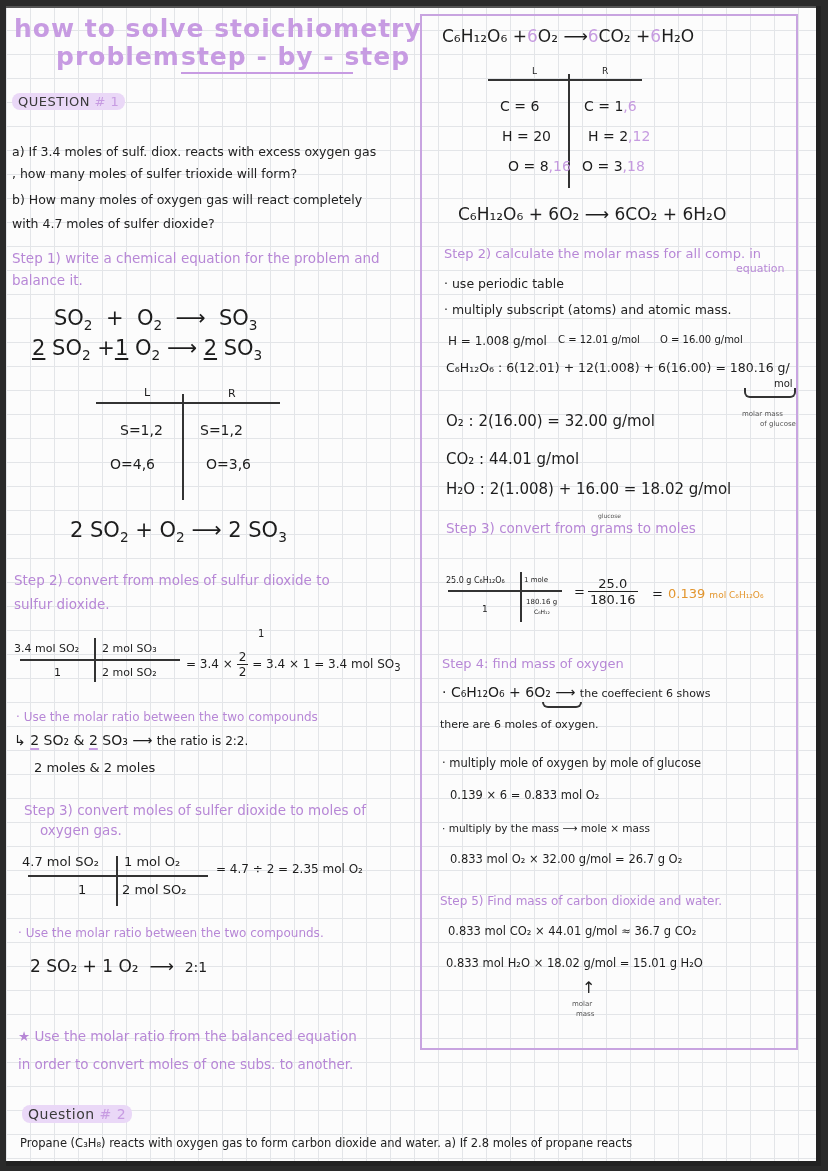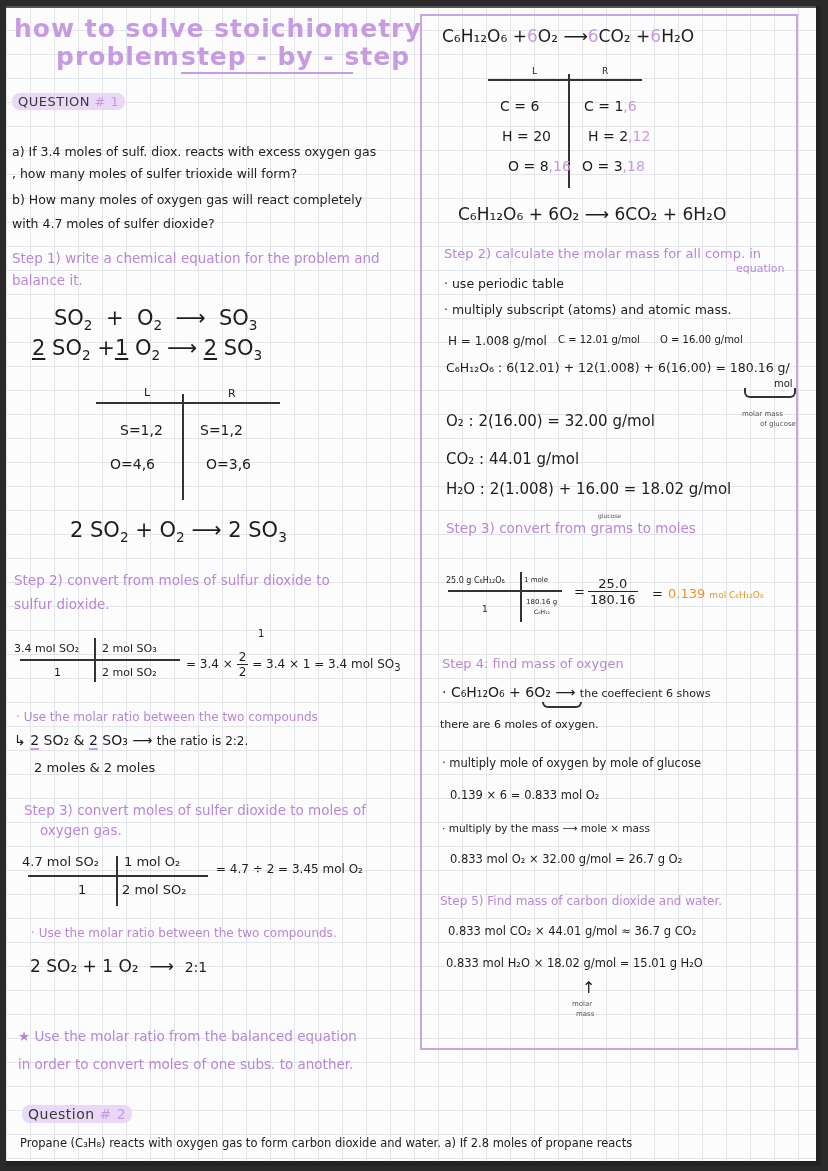--- a/index.html
+++ b/index.html
@@ -127,23 +127,23 @@
   <div class="abs hand" style="left:28px; top:754px; font-size:13px;">2 moles &amp; 2 moles</div>
 
   <div class="abs step" style="left:18px; top:796px;">Step 3) convert moles of sulfer dioxide to moles of</div>
   <div class="abs step" style="left:34px; top:816px;">oxygen gas.</div>
   <div class="abs hand" style="left:16px; top:848px; font-size:13px;">4.7 mol SO₂</div>
   <div class="abs hand" style="left:118px; top:848px; font-size:13px;">1 mol O₂</div>
   <div class="tchart-h" style="left:22px; top:869px; width:180px; height:1.5px;"></div>
   <div class="tchart-v" style="left:110px; top:850px; height:50px; width:1.5px;"></div>
   <div class="abs hand" style="left:72px; top:876px; font-size:13px;">1</div>
   <div class="abs hand" style="left:116px; top:876px; font-size:13px;">2 mol SO₂</div>
-  <div class="abs hand" style="left:210px; top:856px; font-size:12px;">= 4.7 ÷ 2 = 3.45 mol O₂</div>
-
-  <div class="abs step" style="left:12px; top:920px; font-size:12px;margin-left:13px;">· Use the molar ratio between the two compounds.</div>
+  <div class="abs hand" style="left:210px; top:856px; font-size:12px;">= 4.7 ÷ 2 = 2.35 mol O₂</div>
+
+  <div class="abs step" style="left:12px; top:920px; font-size:12px;">· Use the molar ratio between the two compounds.</div>
   <div class="abs eq-sm" style="left:24px; top:950px;">
     <span>2 SO₂ + 1 O₂</span>&nbsp;&nbsp;<span>⟶</span>&nbsp;&nbsp;<span style="font-size:14px;">2:1</span>
   </div>
   <div class="abs step" style="left:12px; top:1022px;">★ Use the molar ratio from the balanced equation</div>
   <div class="abs step" style="left:12px; top:1050px;">in order to convert moles of one subs. to another.</div>
 
   <div class="box" style="left:414px; top:8px; width:378px; height:1036px;"></div>
 
   <div class="abs eq-sm" style="left:436px; top:20px;">
     <span>C₆H₁₂O₆ +</span><span class="light-purple">6</span><span>O₂ ⟶</span><span class="light-purple">6</span><span>CO₂ +</span><span class="light-purple">6</span><span>H₂O</span>

